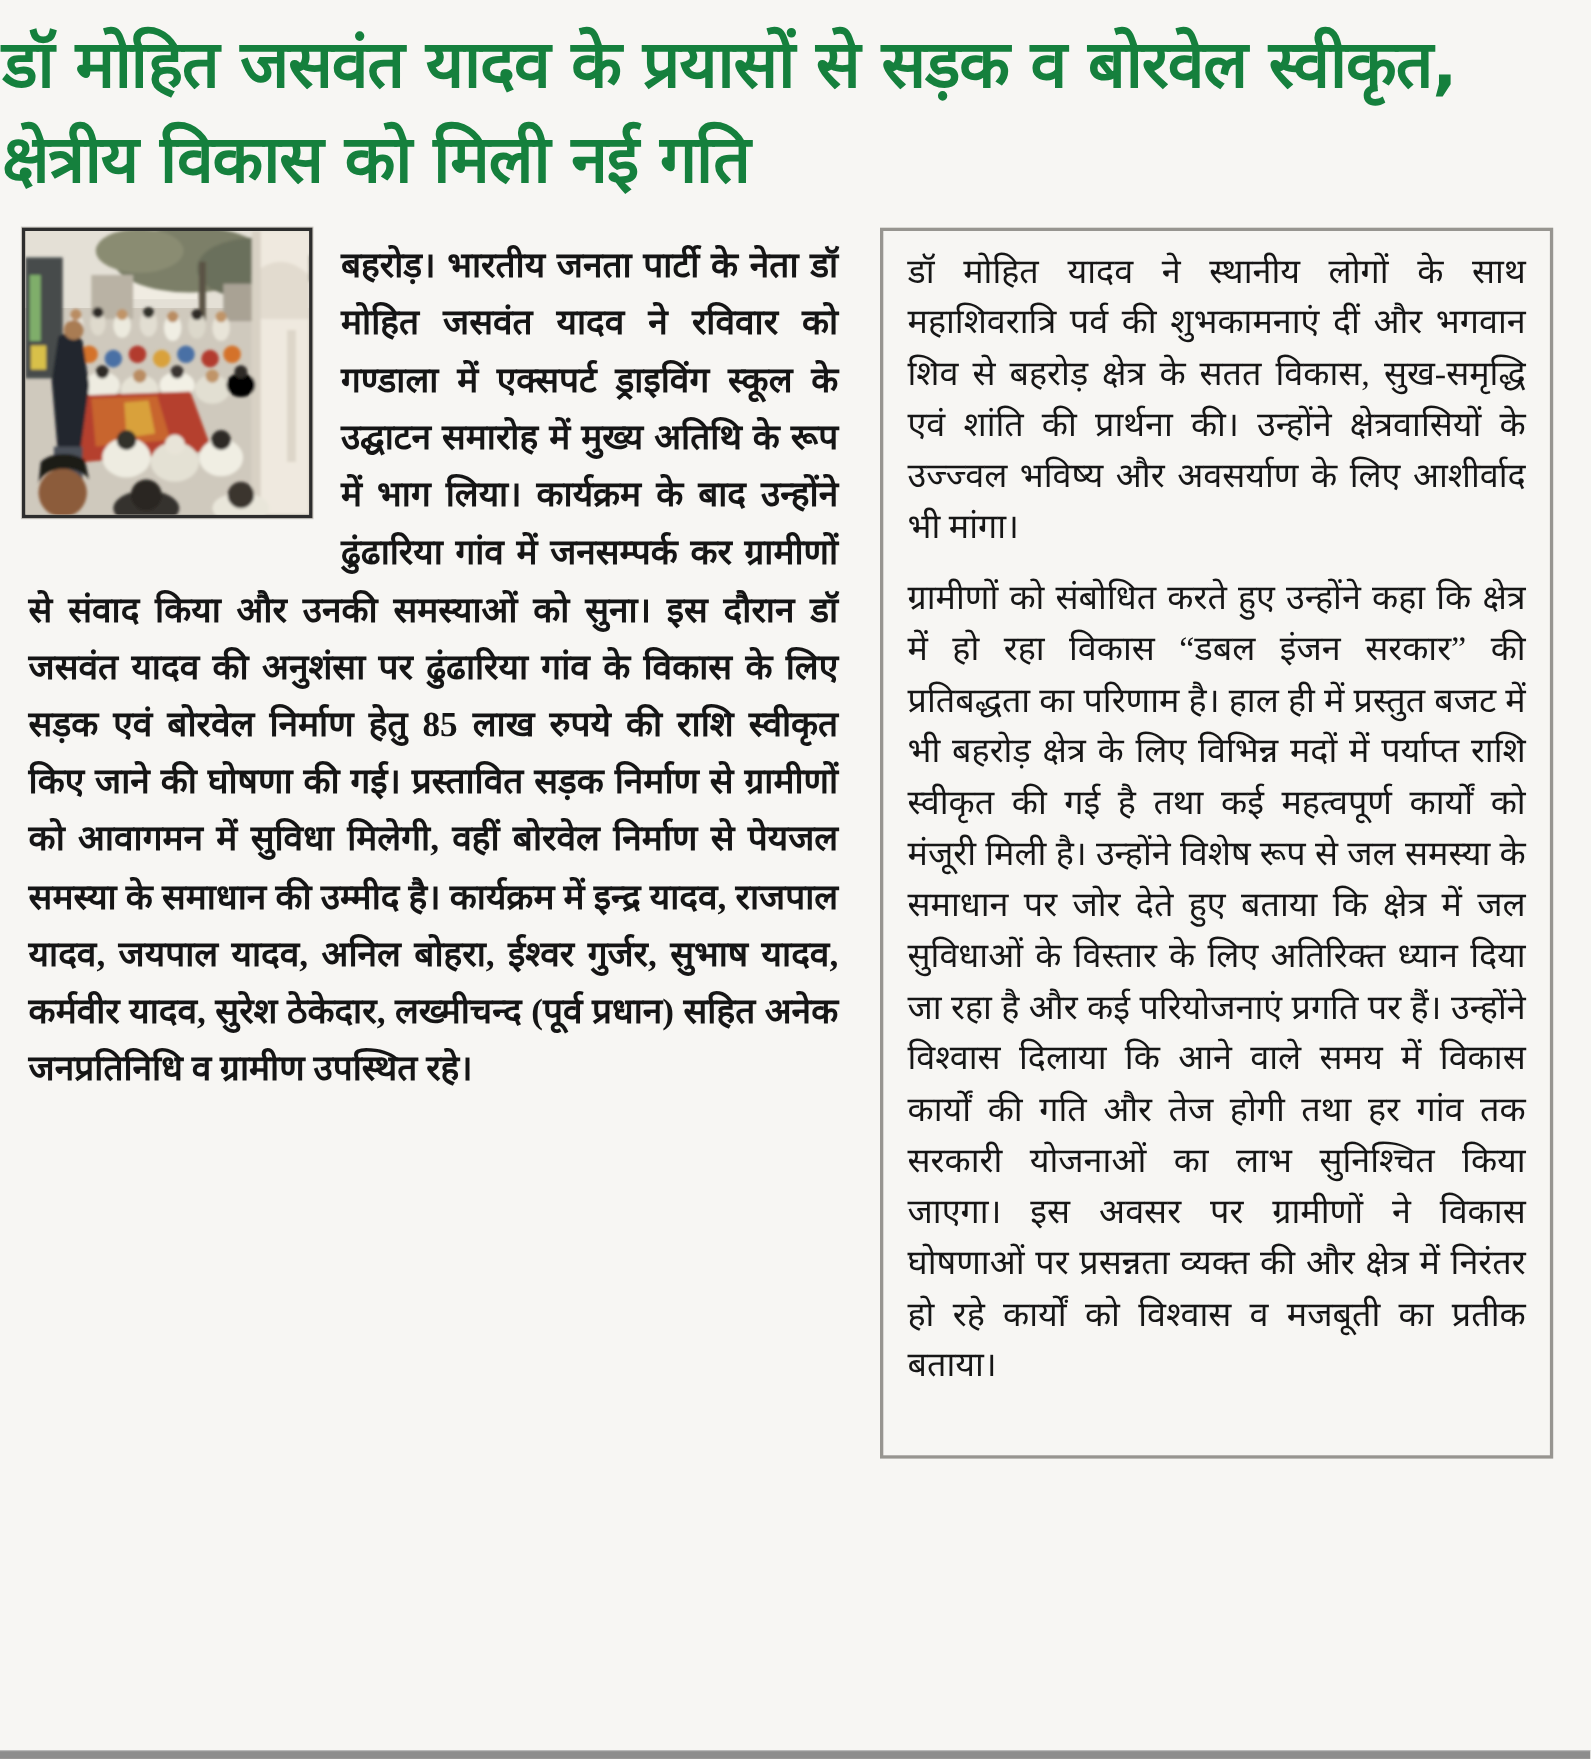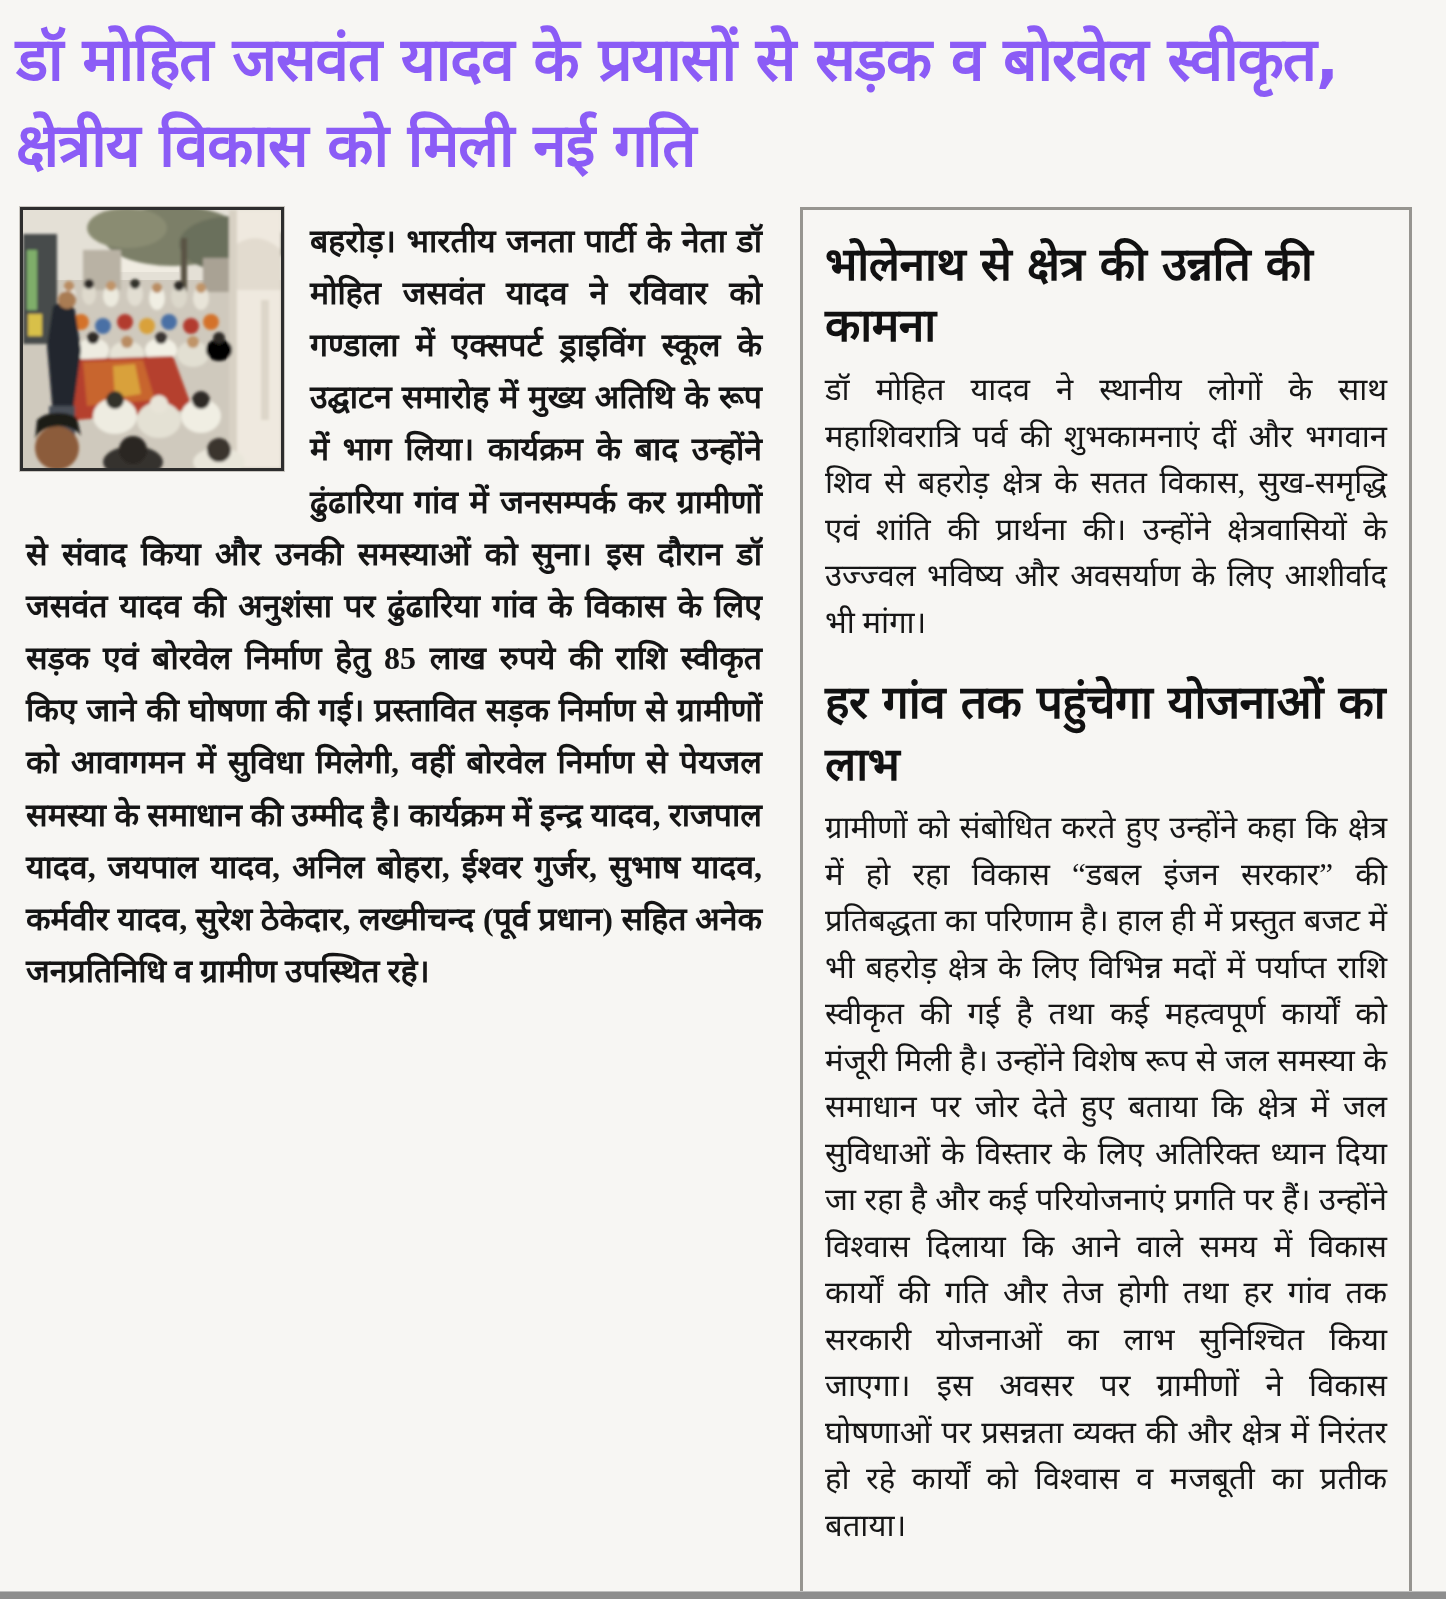--- a/index.html
+++ b/index.html
@@ -11,28 +11,28 @@
     position: relative;
     width: 1446px;
     height: 1599px;
     background: #f7f6f3;
     overflow: hidden;
     color: #141414;
     font-family: "Liberation Serif", "DejaVu Serif", serif;
   }
   .headline {
     margin: 0;
-    padding: 16px 36px 10px 16px;
+    padding: 16px 36px 10px 2px;
     max-width: 1400px;
     font-family: "DejaVu Sans", "Liberation Sans", sans-serif;
     font-weight: 800;
     font-size: 60px;
     line-height: 1.44;
     letter-spacing: -1px;
-    color: #8b5cf6;
+    color: #15803d;
   }
   .columns {
     display: flex;
     gap: 28px;
     padding-left: 16px;
     padding-right: 34px;
     align-items: flex-start;
   }
   .left-col {
     width: 756px;
@@ -191,25 +191,23 @@
             <ellipse cx="196" cy="252" rx="26" ry="14" fill="#e9e6da"></ellipse>
             <circle cx="196" cy="240" r="12" fill="#3a342e"></circle>
           </g>
         </svg>
       </div>
       <p class="article-body">बहरोड़। भारतीय जनता पार्टी के नेता डॉ मोहित जसवंत यादव ने रविवार को गण्डाला में एक्सपर्ट ड्राइविंग स्कूल के उद्घाटन समारोह में मुख्य अतिथि के रूप में भाग लिया। कार्यक्रम के बाद उन्होंने ढुंढारिया गांव में जनसम्पर्क कर ग्रामीणों से संवाद किया और उनकी समस्याओं को सुना। इस दौरान डॉ जसवंत यादव की अनुशंसा पर ढुंढारिया गांव के विकास के लिए सड़क एवं बोरवेल निर्माण हेतु 85 लाख रुपये की राशि स्वीकृत किए जाने की घोषणा की गई। प्रस्तावित सड़क निर्माण से ग्रामीणों को आवागमन में सुविधा मिलेगी, वहीं बोरवेल निर्माण से पेयजल समस्या के समाधान की उम्मीद है। कार्यक्रम में इन्द्र यादव, राजपाल यादव, जयपाल यादव, अनिल बोहरा, ईश्वर गुर्जर, सुभाष यादव, कर्मवीर यादव, सुरेश ठेकेदार, लख्मीचन्द (पूर्व प्रधान) सहित अनेक जनप्रतिनिधि व ग्रामीण उपस्थित रहे।</p>
     </div>
 
     <aside class="side-box">
       <section>
-        <h2>भोलेनाथ से क्षेत्र की उन्नति की कामना</h2>
         <p class="section-body">डॉ मोहित यादव ने स्थानीय लोगों के साथ महाशिवरात्रि पर्व की शुभकामनाएं दीं और भगवान शिव से बहरोड़ क्षेत्र के सतत विकास, सुख-समृद्धि एवं शांति की प्रार्थना की। उन्होंने क्षेत्रवासियों के उज्ज्वल भविष्य और अवसर्याण के लिए आशीर्वाद भी मांगा।</p>
       </section>
       <section>
-        <h2>हर गांव तक पहुंचेगा योजनाओं का लाभ</h2>
         <p class="section-body">ग्रामीणों को संबोधित करते हुए उन्होंने कहा कि क्षेत्र में हो रहा विकास “डबल इंजन सरकार” की प्रतिबद्धता का परिणाम है। हाल ही में प्रस्तुत बजट में भी बहरोड़ क्षेत्र के लिए विभिन्न मदों में पर्याप्त राशि स्वीकृत की गई है तथा कई महत्वपूर्ण कार्यों को मंजूरी मिली है। उन्होंने विशेष रूप से जल समस्या के समाधान पर जोर देते हुए बताया कि क्षेत्र में जल सुविधाओं के विस्तार के लिए अतिरिक्त ध्यान दिया जा रहा है और कई परियोजनाएं प्रगति पर हैं। उन्होंने विश्वास दिलाया कि आने वाले समय में विकास कार्यों की गति और तेज होगी तथा हर गांव तक सरकारी योजनाओं का लाभ सुनिश्चित किया जाएगा। इस अवसर पर ग्रामीणों ने विकास घोषणाओं पर प्रसन्नता व्यक्त की और क्षेत्र में निरंतर हो रहे कार्यों को विश्वास व मजबूती का प्रतीक बताया।</p>
       </section>
     </aside>
 
   </div>
 
   <div class="bottom-rule"></div>
 </div>
 
 </body></html>

